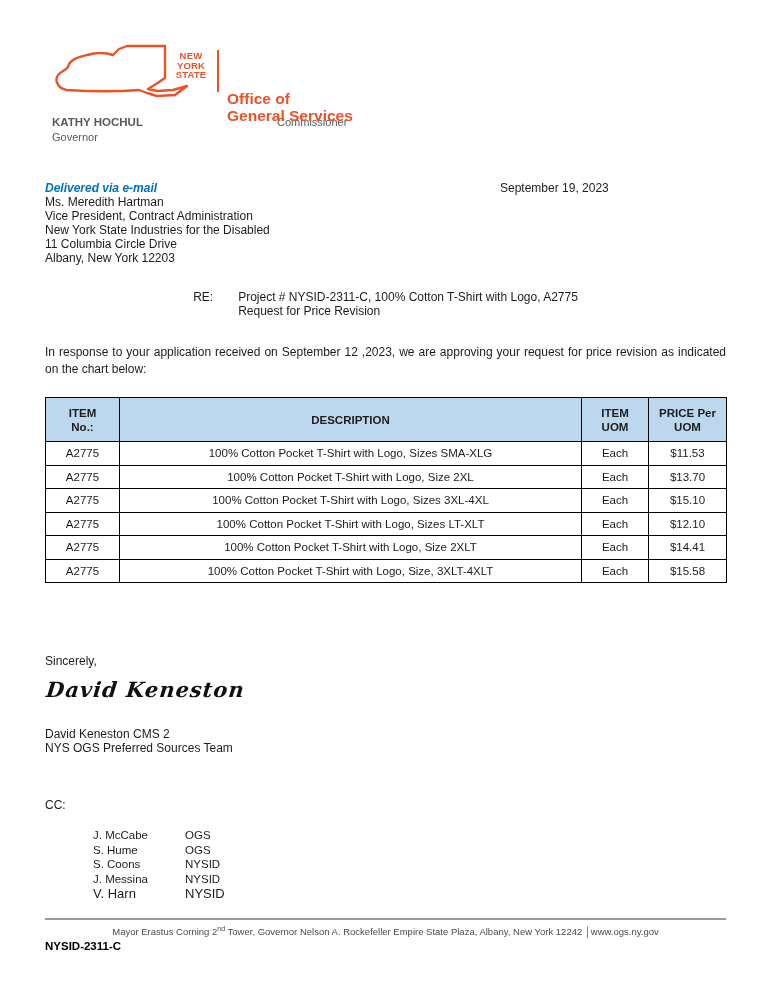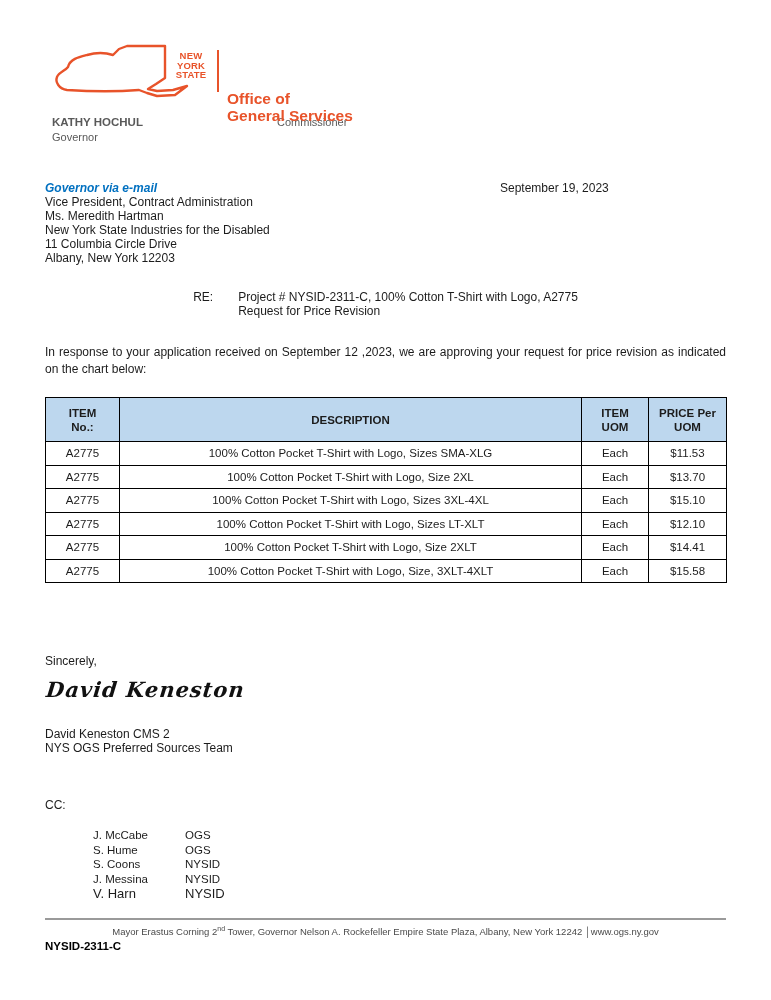--- a/index.html
+++ b/index.html
@@ -109,27 +109,27 @@
       <div class="official">
         <div class="name">KATHY HOCHUL</div>
         <div class="title">Governor</div>
       </div>
       <div class="official">
         <div class="title">Commissioner</div>
       </div>
     </div>
 
     <div class="delivery-row">
-      <span class="delivery-note">Governor via e-mail</span>
+      <span class="delivery-note">Delivered via e-mail</span>
       <span class="letter-date">September 19, 2023</span>
     </div>
 
     <div class="recipient">
+      <div>Ms. Meredith Hartman</div>
       <div>Vice President, Contract Administration</div>
-      <div>Ms. Meredith Hartman</div>
       <div>New York State Industries for the Disabled</div>
       <div>11 Columbia Circle Drive</div>
       <div>Albany, New York 12203</div>
     </div>
 
     <div class="re-block">
       <div class="re-label">RE:</div>
       <div class="re-lines">
         <div>Project # NYSID-2311-C, 100% Cotton T-Shirt with Logo, A2775</div>
         <div>Request for Price Revision</div>

